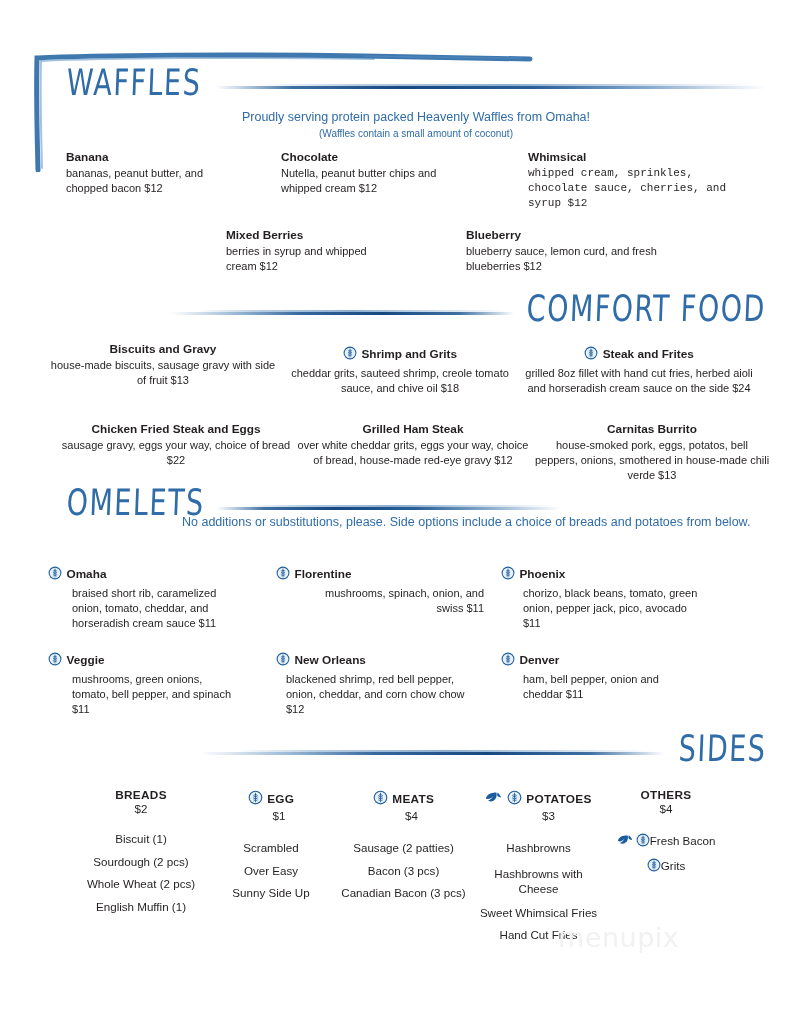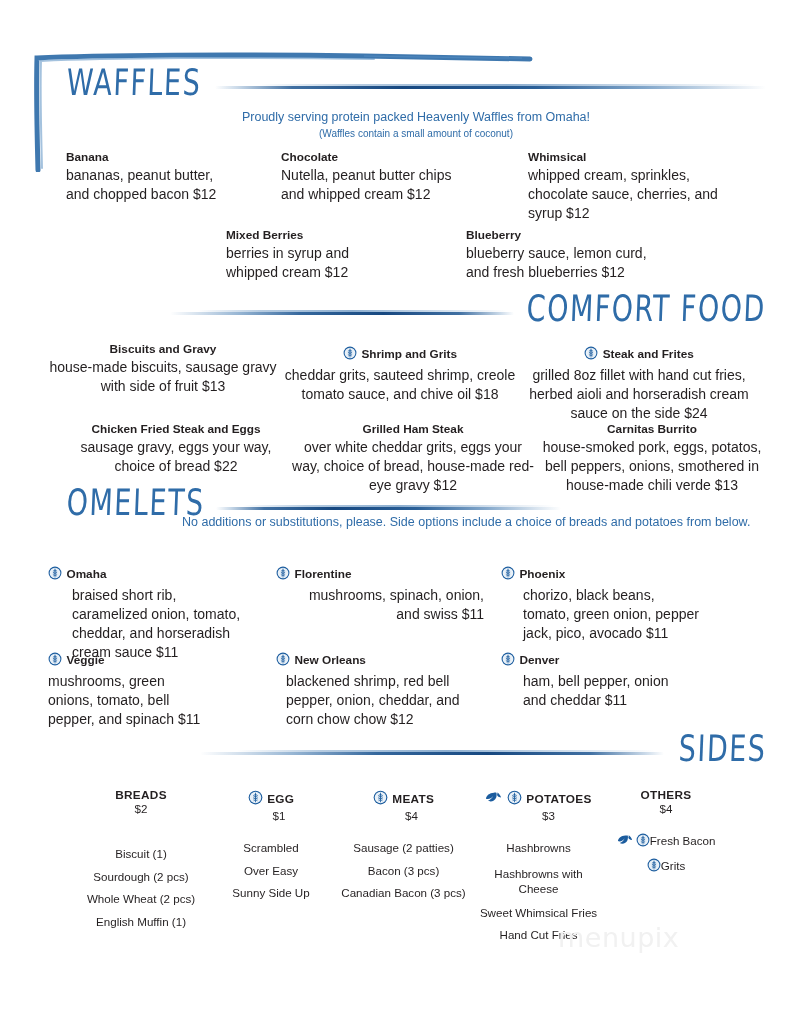--- a/index.html
+++ b/index.html
@@ -92,21 +92,21 @@
   }
 
   
   .item-name {
     font-weight: bold;
     font-size: 11.8px;
     color: #231f20;
     line-height: 1.35;
   }
   .item-desc {
-    font-size: 14px;
+    font-size: 11px;
     color: #231f20;
     line-height: 1.36;
   }
 
   .col-head {
     font-weight: bold;
     font-size: 11.8px;
     letter-spacing: 0.3px;
   }
 
@@ -157,21 +157,21 @@
     <div style="width:215px;">
       <div class="item-name">Banana</div>
       <div class="item-desc" style="max-width:160px;">bananas, peanut butter, and chopped bacon $12</div>
     </div>
     <div style="width:215px;">
       <div class="item-name">Chocolate</div>
       <div class="item-desc" style="max-width:195px;">Nutella, peanut butter chips and whipped cream  $12</div>
     </div>
     <div style="width:230px; margin-left:32px;">
       <div class="item-name">Whimsical</div>
-      <div class="item-desc" style="max-width:200px;">whipped cream, sprinkles, chocolate sauce, cherries, and syrup  $12</div>
+      <div class="item-desc" style="max-width:200px;font-family:Liberation Mono, monospace;">whipped cream, sprinkles, chocolate sauce, cherries, and syrup  $12</div>
     </div>
   </div>
 
   <div style="position:absolute; left:226px; top:228px; width:560px; display:flex;">
     <div style="width:240px;">
       <div class="item-name">Mixed Berries</div>
       <div class="item-desc" style="max-width:165px;">berries in syrup and whipped cream  $12</div>
     </div>
     <div style="width:240px;">
       <div class="item-name">Blueberry</div>
@@ -307,21 +307,21 @@
               <circle cx="12" cy="12" r="11" fill="#1b5c9e"></circle>
               <circle cx="12" cy="12" r="9.2" fill="#e9f1f8"></circle>
               <g stroke="#1b5c9e" stroke-width="1.25" stroke-linecap="round">
                 <line x1="12" y1="5" x2="12" y2="19"></line>
                 <path d="M12 7.2 L9 8.6 M12 7.2 L15 8.6 M12 10 L9 11.4 M12 10 L15 11.4 M12 12.8 L9 14.2 M12 12.8 L15 14.2 M12 15.6 L9.6 16.8 M12 15.6 L14.4 16.8"></path>
               </g>
             </svg>
         </span>
         <span class="item-name">Veggie</span>
       </div>
-      <div class="item-desc" style="max-width:160px;">mushrooms, green onions, tomato, bell pepper, and spinach $11</div>
+      <div class="item-desc" style="margin-left:24px; max-width:160px;">mushrooms, green onions, tomato, bell pepper, and spinach $11</div>
     </div>
     <div style="width:225px;">
       <div style="line-height:1.35;">
         <span class="icon-gf">
           <svg width="14" height="14" viewBox="0 0 24 24">
               <circle cx="12" cy="12" r="11" fill="#1b5c9e"></circle>
               <circle cx="12" cy="12" r="9.2" fill="#e9f1f8"></circle>
               <g stroke="#1b5c9e" stroke-width="1.25" stroke-linecap="round">
                 <line x1="12" y1="5" x2="12" y2="19"></line>
                 <path d="M12 7.2 L9 8.6 M12 7.2 L15 8.6 M12 10 L9 11.4 M12 10 L15 11.4 M12 12.8 L9 14.2 M12 12.8 L15 14.2 M12 15.6 L9.6 16.8 M12 15.6 L14.4 16.8"></path>
@@ -355,21 +355,21 @@
       <div class="brush rev" style="flex:1; margin-right:14px; margin-bottom:12px;"></div>
       <div class="script-head">SIDES</div>
     </div>
   </div>
 
   <div style="position:absolute; left:76px; top:788px; width:650px; display:flex;">
 
     <div style="width:130px; text-align:center;">
       <div class="col-head">BREADS</div>
       <div class="side-item" style="line-height:1.2;">$2</div>
-      <div style="margin-top:27px;">
+      <div style="margin-top:12px;">
         <div class="side-item">Biscuit (1)</div>
         <div class="side-item">Sourdough (2 pcs)</div>
         <div class="side-item">Whole Wheat (2 pcs)</div>
         <div class="side-item">English Muffin (1)</div>
       </div>
     </div>
 
     <div style="width:130px; text-align:center;">
       <div style="line-height:1.2;">
         <span class="icon-gf">

